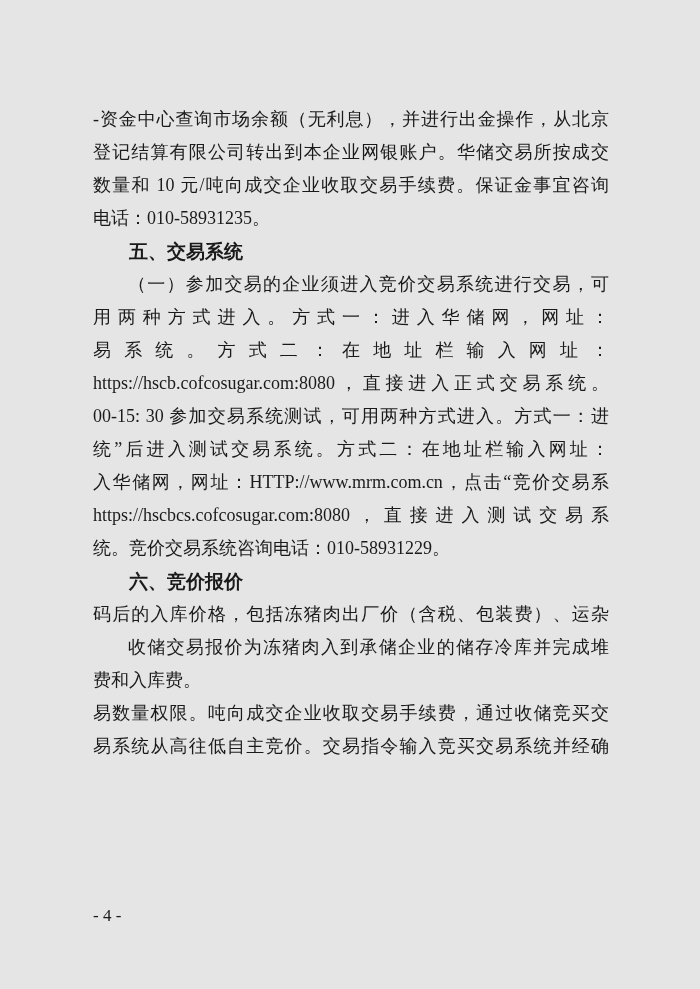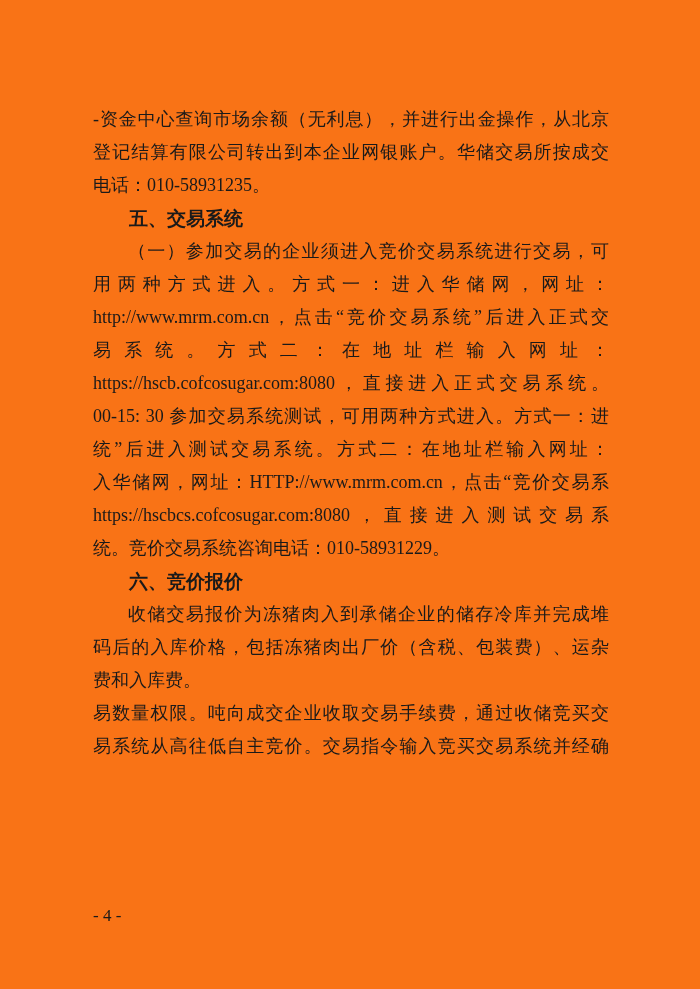--- a/index.html
+++ b/index.html
@@ -4,21 +4,21 @@
 <style>
   html, body {
     margin: 0;
     padding: 0;
     background: #ffffff;
   }
   .page {
     position: relative;
     width: 700px;
     height: 989px;
-    background: #f97316;
+    background: #e5e5e5;
     overflow: hidden;
     font-family: "Liberation Serif", "DejaVu Serif", serif;
     color: #1a1a1a;
   }
   .doc {
     position: absolute;
     left: 93px;
     top: 103px;
     width: 516px;
   }
@@ -55,33 +55,33 @@
     color: #1a1a1a;
   }
 </style>
 </head>
 <body>
 
 <div class="page">
   <div class="doc" id="doc">
       <div class="line">-资金中心查询市场余额（无利息），并进行出金操作，从北京</div>
       <div class="line">登记结算有限公司转出到本企业网银账户。华储交易所按成交</div>
+      <div class="line">数量和 10 元/吨向成交企业收取交易手续费。保证金事宜咨询</div>
       <div class="line left">电话：010-58931235。</div>
       <div class="line head">五、交易系统</div>
       <div class="line ind">（一）参加交易的企业须进入竞价交易系统进行交易，可</div>
       <div class="line">用两种方式进入。方式一：进入华储网，网址：</div>
-      <div class="line">http://www.mrm.com.cn，点击“竞价交易系统”后进入正式交</div>
       <div class="line">易系统。方式二：在地址栏输入网址：</div>
       <div class="line">https://hscb.cofcosugar.com:8080，直接进入正式交易系统。</div>
       <div class="line">00-15: 30 参加交易系统测试，可用两种方式进入。方式一：进</div>
       <div class="line">统”后进入测试交易系统。方式二：在地址栏输入网址：</div>
       <div class="line">入华储网，网址：HTTP://www.mrm.com.cn，点击“竞价交易系</div>
       <div class="line">https://hscbcs.cofcosugar.com:8080，直接进入测试交易系</div>
       <div class="line left">统。竞价交易系统咨询电话：010-58931229。</div>
       <div class="line head">六、竞价报价</div>
+      <div class="line">码后的入库价格，包括冻猪肉出厂价（含税、包装费）、运杂</div>
       <div class="line ind">收储交易报价为冻猪肉入到承储企业的储存冷库并完成堆</div>
-      <div class="line">码后的入库价格，包括冻猪肉出厂价（含税、包装费）、运杂</div>
       <div class="line left">费和入库费。</div>
       <div class="line">易数量权限。吨向成交企业收取交易手续费，通过收储竞买交</div>
       <div class="line">易系统从高往低自主竞价。交易指令输入竞买交易系统并经确</div>
     </div>
   <div class="footer">- 4 -</div>
 </div>
 
 </body></html>

